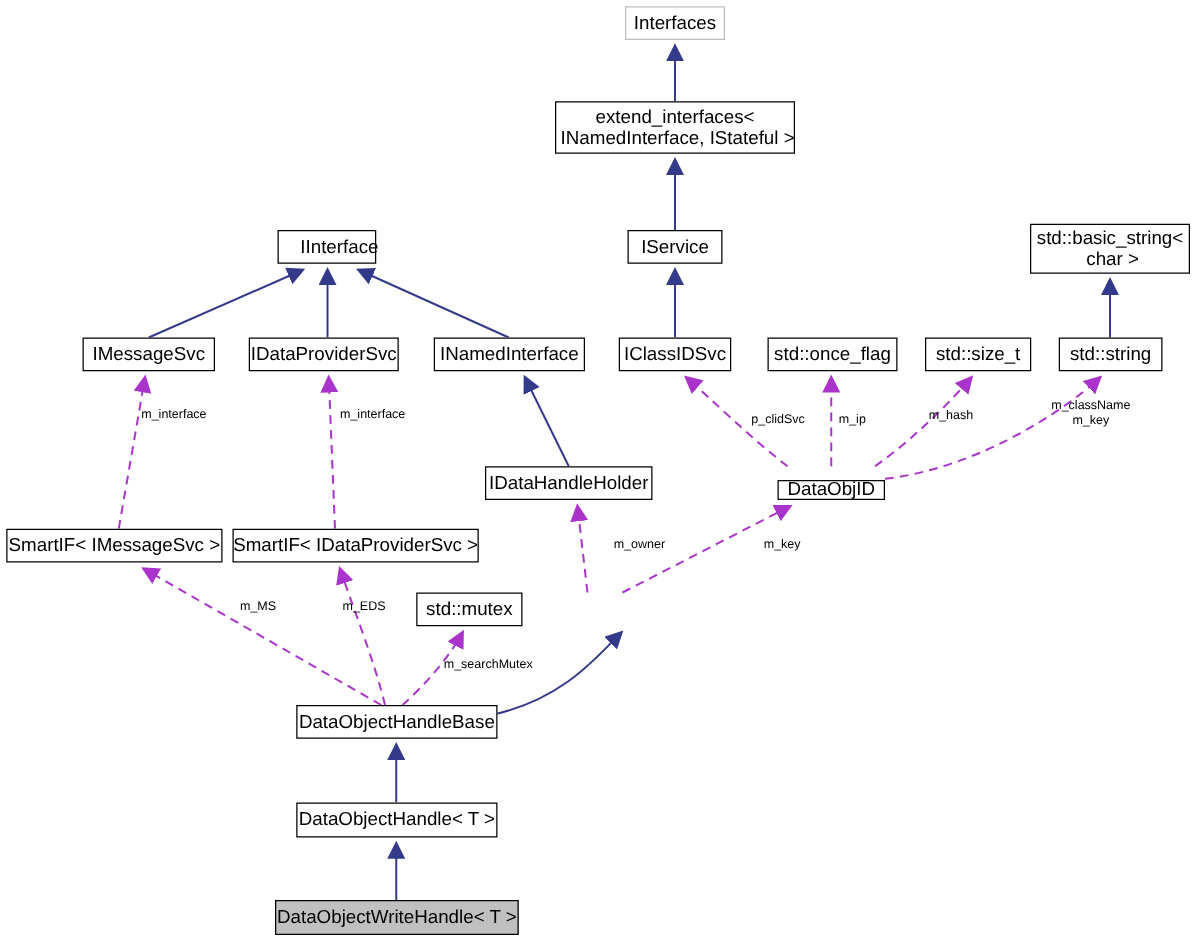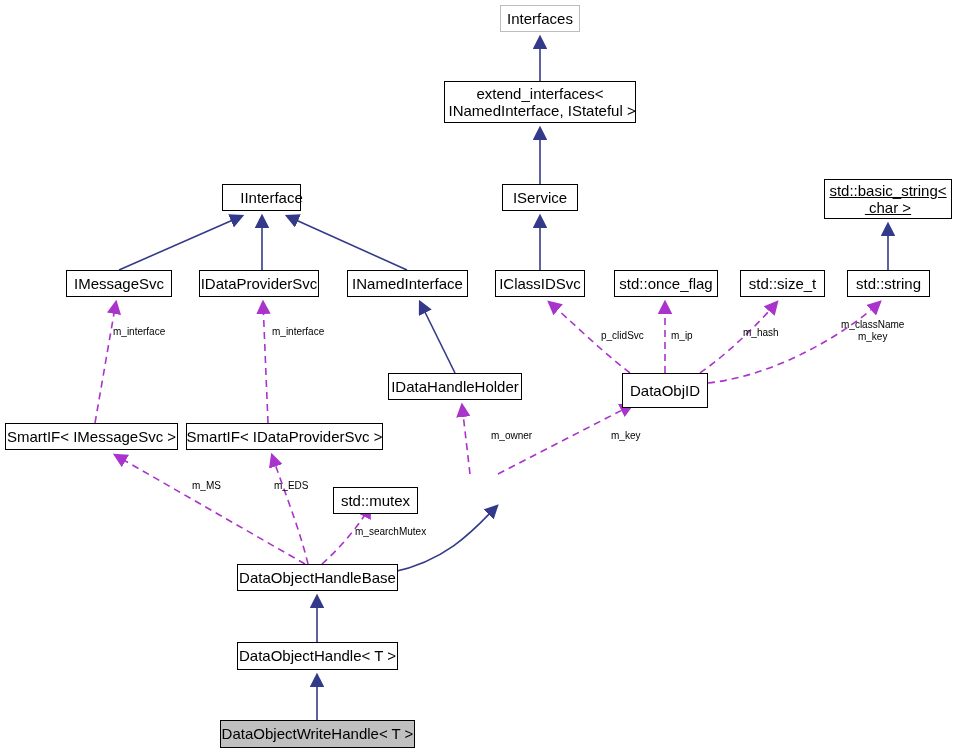--- a/index.html
+++ b/index.html
@@ -60,46 +60,46 @@
 
   <div class="node grey-border" style="left:500px;top:5px;width:80px;height:27px;">Interfaces</div>
 
   <div class="node" style="left:444px;top:81px;width:192px;height:42px;">extend_interfaces&lt;
  INamedInterface, IStateful &gt;</div>
 
   <div class="node" style="left:222px;top:184px;width:79px;height:27px;padding-left:20px;">IInterface</div>
 
   <div class="node" style="left:502px;top:184px;width:76px;height:27px;">IService</div>
 
-  <div class="node" style="left:824px;top:179px;width:128px;height:40px;text-decoration:underline;">std::basic_string&lt;
+  <div class="node" style="left:824px;top:179px;width:128px;height:40px;">std::basic_string&lt;
  char &gt;</div>
 
   <div class="node" style="left:66px;top:270px;width:106px;height:27px;">IMessageSvc</div>
 
   <div class="node" style="left:199px;top:270px;width:120px;height:27px;">IDataProviderSvc</div>
 
   <div class="node" style="left:347px;top:270px;width:121px;height:27px;">INamedInterface</div>
 
   <div class="node" style="left:495px;top:270px;width:90px;height:27px;">IClassIDSvc</div>
 
   <div class="node" style="left:614px;top:270px;width:104px;height:27px;">std::once_flag</div>
 
   <div class="node" style="left:740px;top:270px;width:85px;height:27px;">std::size_t</div>
 
   <div class="node" style="left:847px;top:270px;width:83px;height:27px;">std::string</div>
 
   <div class="node" style="left:388px;top:373px;width:134px;height:27px;">IDataHandleHolder</div>
 
-  <div class="node" style="left:622px;top:373px;width:86px;height:35px;">DataObjID</div>
+  <div class="node" style="left:622px;top:384px;width:86px;height:16px;">DataObjID</div>
 
   <div class="node" style="left:5px;top:423px;width:173px;height:27px;">SmartIF&lt; IMessageSvc &gt;</div>
 
   <div class="node" style="left:186px;top:423px;width:197px;height:27px;">SmartIF&lt; IDataProviderSvc &gt;</div>
 
-  <div class="node" style="left:333px;top:487px;width:85px;height:27px;">std::mutex</div>
+  <div class="node" style="left:333px;top:474px;width:85px;height:27px;">std::mutex</div>
 
 
   <div class="node" style="left:237px;top:564px;width:161px;height:27px;">DataObjectHandleBase</div>
 
   <div class="node" style="left:237px;top:642px;width:161px;height:28px;">DataObjectHandle&lt; T &gt;</div>
 
   <div class="node filled" style="left:220px;top:720px;width:195px;height:28px;">DataObjectWriteHandle&lt; T &gt;</div>
 
   <div class="edge-label" style="left:113px;top:326px;">m_interface</div>
 

